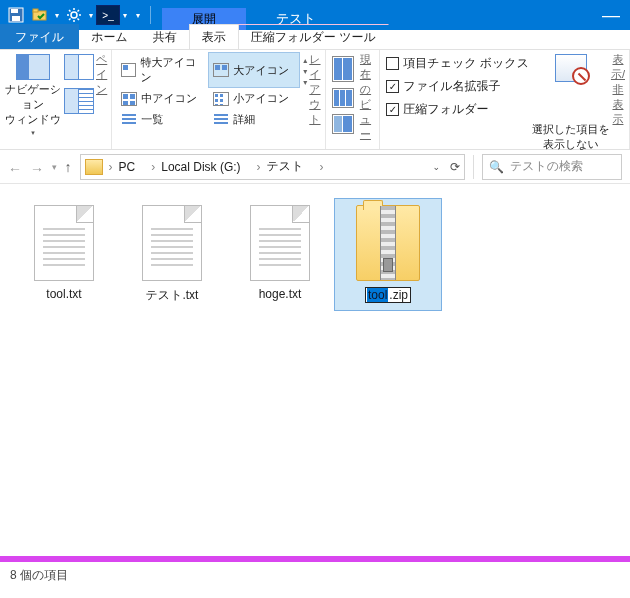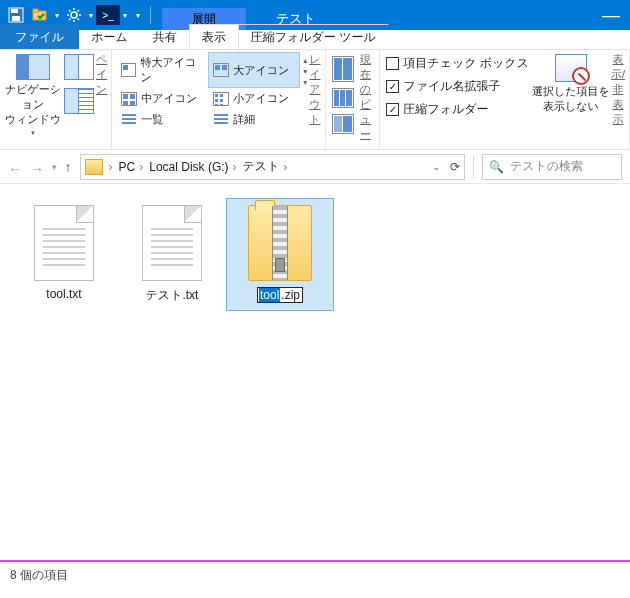--- a/index.html
+++ b/index.html
@@ -53,42 +53,42 @@
 .hide-ico { width:32px; height:28px; border:1px solid #5a8fd6; position:relative; background:linear-gradient(#fff,#dfe9f5);}
 .hide-ico::after{content:""; position:absolute; right:-4px; bottom:-4px; width:14px;height:14px; border:2px solid #c0392b; border-radius:50%; background:#fff;}
 .hide-ico::before{content:""; position:absolute; right:-1px; bottom:3px; width:10px; height:2px; background:#c0392b; transform:rotate(45deg); z-index:2;}
 
 
 .navbar { height: 34px; display: flex; align-items: center; padding: 4px 8px; gap: 8px; border-bottom: 1px solid #e5e5e5; }
 .navarrows { display: flex; align-items: center; gap: 8px; color: #999; font-size: 14px; }
 .navarrows .up{color:#555;}
 .addr { flex: 1; height: 26px; border: 1px solid #ccc; display: flex; align-items: center; padding: 0 4px; gap: 6px; font-size: 12px; min-width: 240px; }
 .addr .fico { width: 18px; height: 16px; background: linear-gradient(#ffe9a6,#f0c755); border: 1px solid #dca93a; }
-.addr .crumb { display: flex; align-items: center; gap: 4px; }
+.addr .crumb { display: flex; align-items: center; gap: 16px; }
 .addr .sep { color: #888; }
 .addr .tail { margin-left: auto; display: flex; gap: 10px; color: #555; align-items:center; }
 .search { width: 140px; height: 26px; border: 1px solid #ccc; display: flex; align-items: center; padding: 0 6px; color: #888; gap: 6px; white-space:nowrap; overflow:hidden;}
 .divider-v { width:1px; height:24px; background:#ddd;}
 
 
-.content { height: 378px; background: #fff; display: flex; flex-wrap: wrap; align-content: flex-start; padding: 14px 10px; overflow: auto; border-bottom: 2px solid #d946ef;}
+.content { height: 378px; background: #fff; display: flex; flex-wrap: wrap; align-content: flex-start; padding: 14px 10px; overflow: auto; border-bottom: 6px solid #d946ef;}
 .item { width: 108px; display: flex; flex-direction: column; align-items: center; gap: 6px; padding: 6px 2px; border: 1px solid transparent; }
 .item.sel { border-color: #7bb0e3; background: #cde6f7; }
 .doc-ico { width: 60px; height: 76px; position: relative; background: #fff; border: 1px solid #bbb; }
 .doc-ico::before { content:""; position:absolute; right:0; top:0; width:16px; height:16px; background:linear-gradient(135deg,#ddd 50%, #fff 50%); border-left:1px solid #bbb; border-bottom:1px solid #bbb;}
 .doc-lines { position:absolute; top:22px; left:8px; right:8px; display:flex; flex-direction:column; gap:4px;}
 .doc-lines .dl{height:2px;background:#cfcfcf;}
 .zip-ico { width: 64px; height: 76px; background: linear-gradient(#ffe9a6,#f7cf66); border: 1px solid #dca93a; position: relative; border-radius: 2px; }
 .zip-ico .tab { position:absolute; top:-6px; left:6px; width:20px; height:10px; background:#ffe9a6; border:1px solid #dca93a; border-bottom:none; border-radius:2px 2px 0 0;}
 .zip-ico .zip { position:absolute; left:50%; top:0; bottom:0; width:16px; transform:translateX(-50%); background:repeating-linear-gradient(#bbb 0 4px,#eee 4px 8px); border-left:1px solid #888;border-right:1px solid #888;}
 .zip-ico .pull{position:absolute;left:50%;bottom:8px;width:10px;height:14px;background:#999;border:1px solid #666;transform:translateX(-50%);}
 
 .iname { font-size: 12px; text-align: center; }
 .rename-wrap { display: flex; align-items: center; border: 1px solid #222; background: #fff; padding: 0 1px; }
-.rename-sel { background: #0078d7; color: #fef9c3; padding: 0 1px; }
+.rename-sel { background: #0078d7; color: #0f172a; padding: 0 1px; }
 .rename-ext { padding: 0 1px; }
 
 
 .status { height: 26px; display: flex; align-items: center; gap: 18px; padding: 0 10px; font-size: 12px; color: #444; }
 
 
 .svg-ico{width:16px;height:16px;}
 </style>
 </head>
 <body>
@@ -278,21 +278,21 @@
             <span class="chk">✓</span>
             <span>ファイル名拡張子</span>
           </label>
         <label class="chk-row">
             <span class="chk">✓</span>
             <span>圧縮フォルダー</span>
           </label>
       </div>
       <div class="bigbtn" style="width:80px;">
         <div class="hide-ico"></div>
-        <span style="white-space:pre-line;">選択した項目を
+        <span style="white-space:pre-line;margin-top:38px;">選択した項目を
 表示しない</span>
       </div>
     </div>
     <div class="rgroup-label">表示/非表示</div>
   </div>
 </div>
 
 <div class="navbar">
   <div class="navarrows">
     <span>←</span>
@@ -349,20 +349,34 @@
           <div class="dl"></div>
           <div class="dl"></div>
           <div class="dl"></div>
           <div class="dl"></div>
           <div class="dl"></div>
           <div class="dl"></div>
         </div>
       </div>
     <span class="iname">テスト.txt</span>
   </div>
+  <div class="item">
+    <div class="doc-ico">
+        <div class="doc-lines">
+          <div class="dl"></div>
+          <div class="dl"></div>
+          <div class="dl"></div>
+          <div class="dl"></div>
+          <div class="dl"></div>
+          <div class="dl"></div>
+          <div class="dl"></div>
+        </div>
+      </div>
+    <span class="iname">hoge.txt</span>
+  </div>
   <div class="item sel">
     <div class="zip-ico">
         <div class="tab"></div>
         <div class="zip"></div>
         <div class="pull"></div>
       </div>
     <span class="iname">
       <span class="rename-wrap">
         <span class="rename-sel">tool</span>
           <span class="rename-ext">.zip</span>

